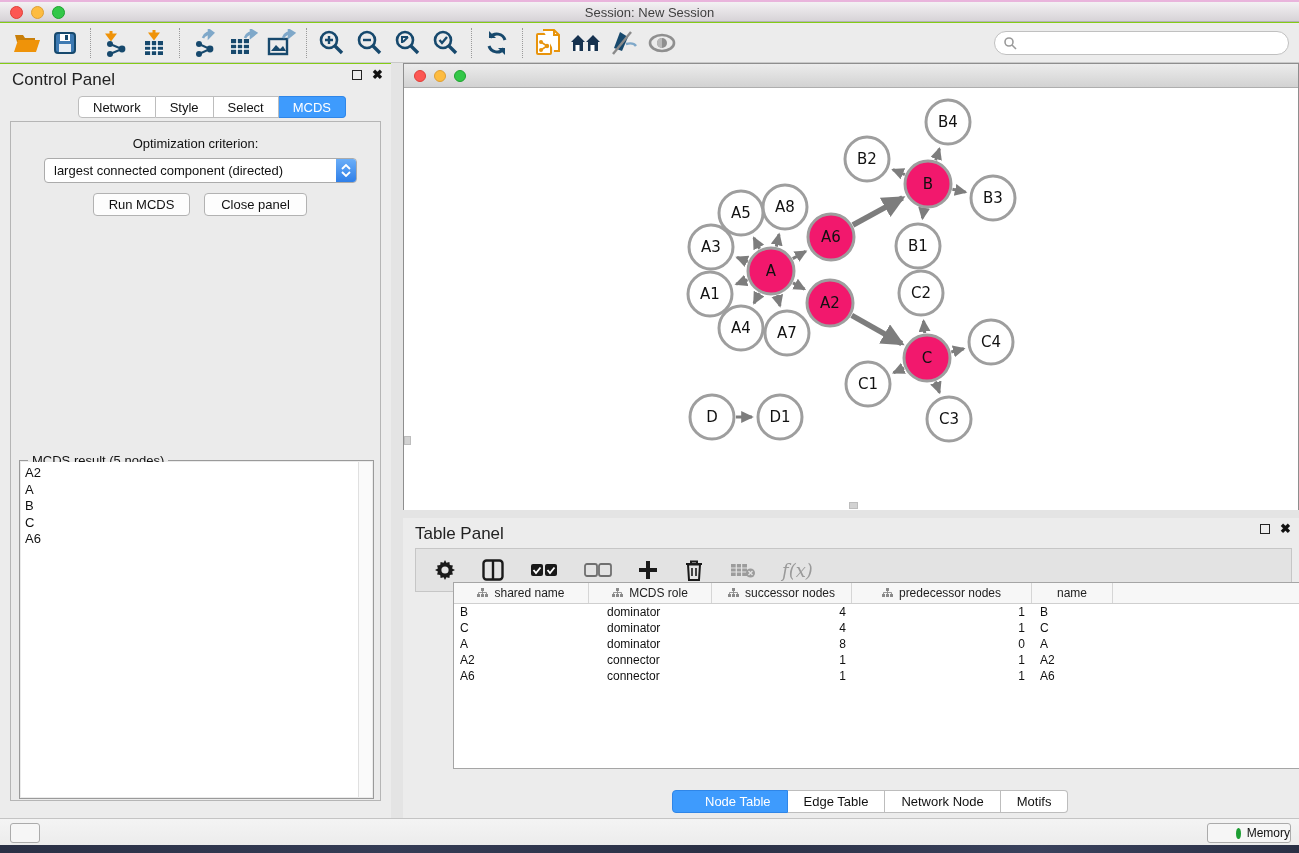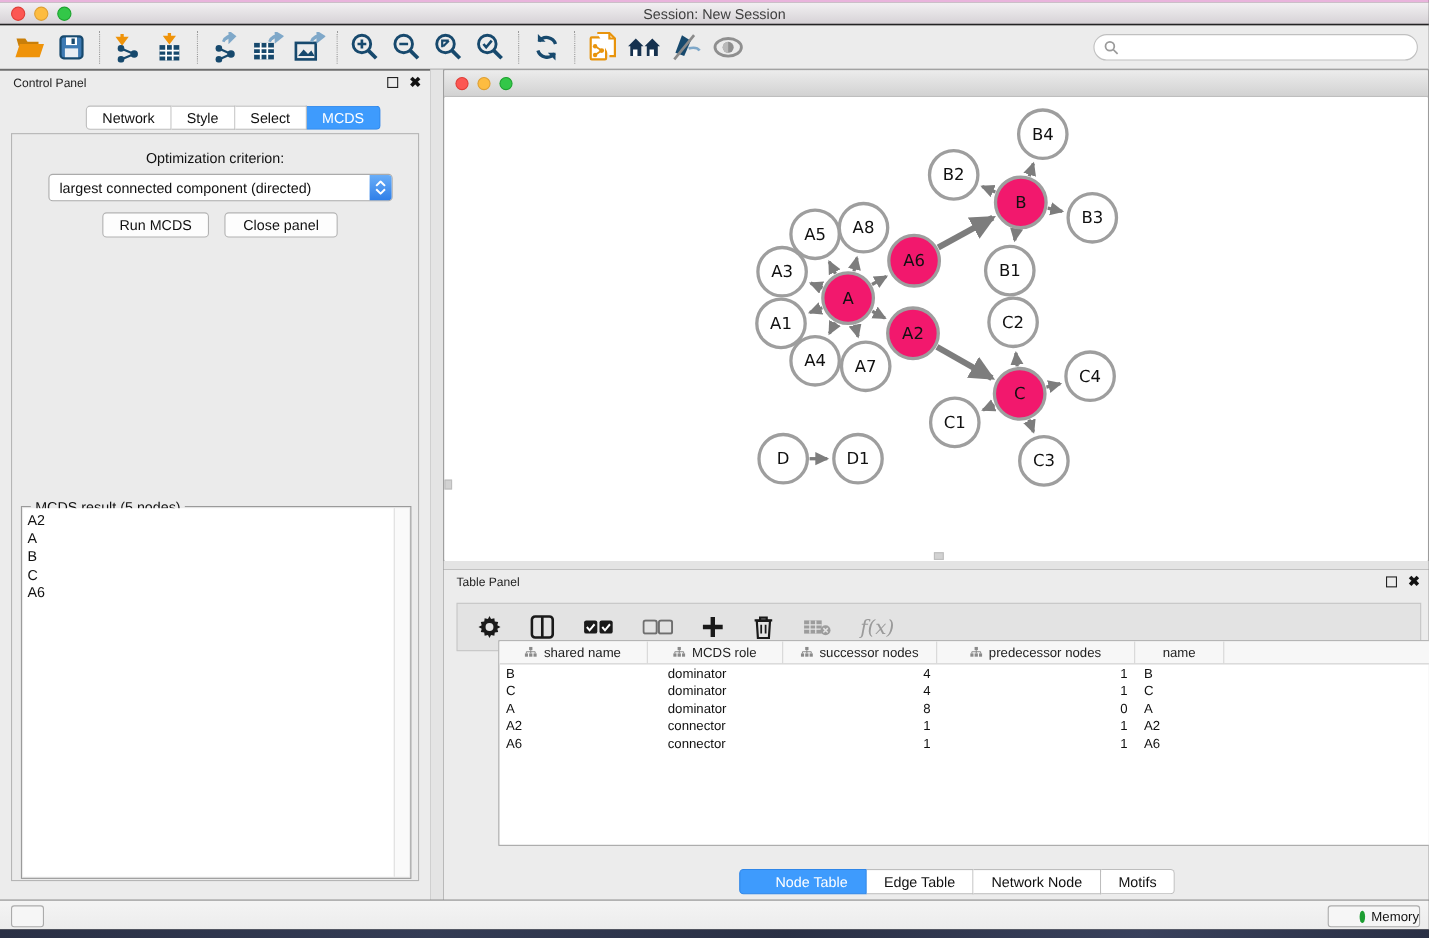--- a/index.html
+++ b/index.html
@@ -1,18 +1,18 @@
 <!DOCTYPE html>
 <html><head>
 <meta charset="utf-8">
 <style>
   * { box-sizing: border-box; margin: 0; padding: 0; }
   html,body { width:1299px; height:853px; overflow:hidden;
     font-family:"Liberation Sans", sans-serif; background:#e6e6e6; }
-  #app { position:relative; width:1299px; height:853px; background:#000000; }
+  #app { position:relative; width:1299px; height:853px; background:#84cc16; }
 
   
   .titlebar { position:absolute; left:0; top:0; width:1299px; height:22px;
     background:linear-gradient(#f3f1f3,#d7d3d7);
     border-top:2px solid #e9b4dc; border-bottom:1px solid #b5b1b5; }
   .titlebar .title { position:absolute; left:0; right:0; top:3px; text-align:center;
     font-size:13px; color:#3f3f3f; }
   .lights { position:absolute; left:10px; top:4px; display:flex; gap:8px; }
   .light { width:13px; height:13px; border-radius:50%; }
   .light.red    { background:#fc5753; border:1px solid #df3e38; }
@@ -26,21 +26,21 @@
   .tb-ico { width:38px; height:34px; display:flex; align-items:center; justify-content:center; }
   .tb-sep { width:1px; height:30px; border-left:1px dotted #9a9a9a; margin:0 6px; }
   .searchbox { position:absolute; right:10px; top:8px; width:295px; height:24px;
     background:#fff; border:1px solid #c0c0c0; border-radius:12px;
     display:flex; align-items:center; padding-left:8px; }
   .searchbox input { border:none; outline:none; flex:1; font-size:12px; background:transparent; }
 
   
   .control-panel { position:absolute; left:0; top:64px; width:391px; height:754px; background:#ececec; }
   .panel-head { position:relative; height:26px; }
-  .panel-head .ph-title { position:absolute; left:12px; top:6px; font-size:11px; color:#222; }
+  .panel-head .ph-title { position:absolute; left:12px; top:6px; font-size:17px; color:#222; }
   .wm-icons { position:absolute; right:8px; top:6px; display:flex; gap:10px; align-items:center; }
   .wm-float { width:10px; height:10px; border:1.6px solid #222; display:inline-block; }
   .wm-close { font-size:13px; font-weight:bold; color:#111; line-height:10px; }
 
   .cp-tabs { position:absolute; left:78px; top:32px; display:flex; }
   .cp-tab { height:22px; padding:0 14px; font-size:13px; display:flex; align-items:center;
     background:#fff; border:1px solid #bdbdbd; border-left:none; color:#111; }
   .cp-tab:first-child { border-left:1px solid #bdbdbd; border-radius:4px 0 0 4px; }
   .cp-tab:last-child { border-radius:0 4px 4px 0; }
   .cp-tab.sel { background:#3e9bfd; border-color:#2f86e8; color:#fff; }

